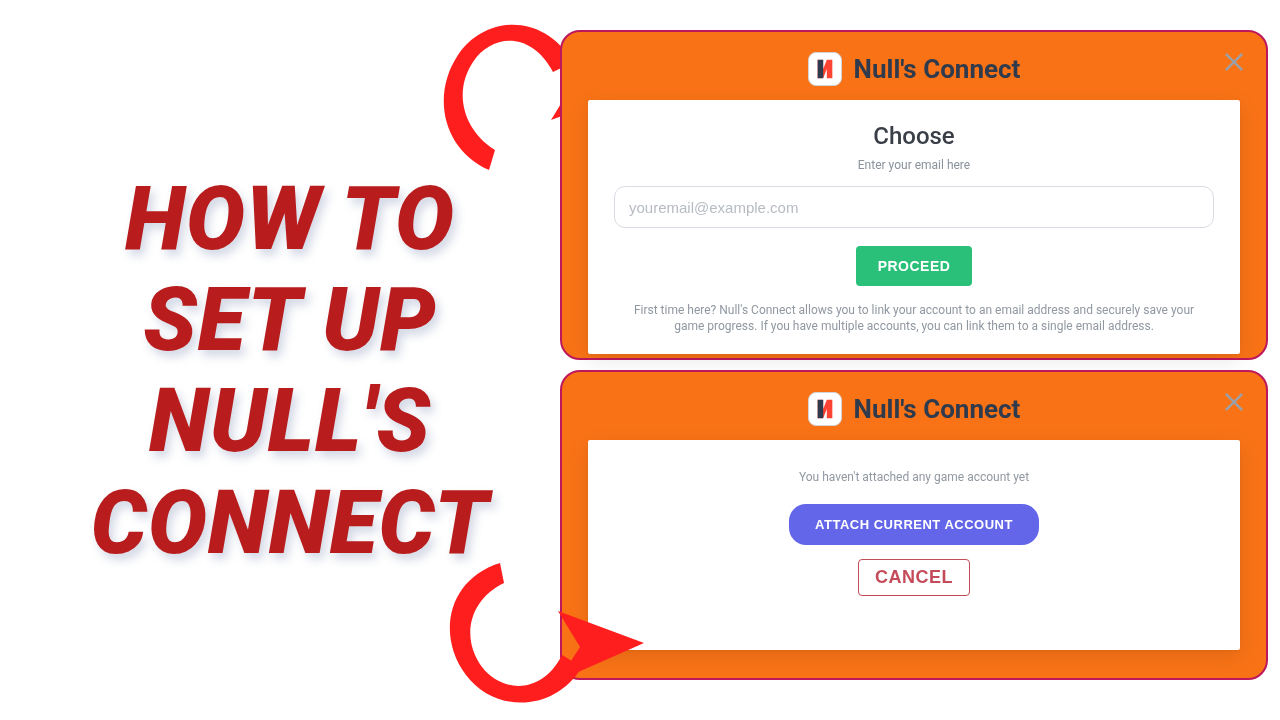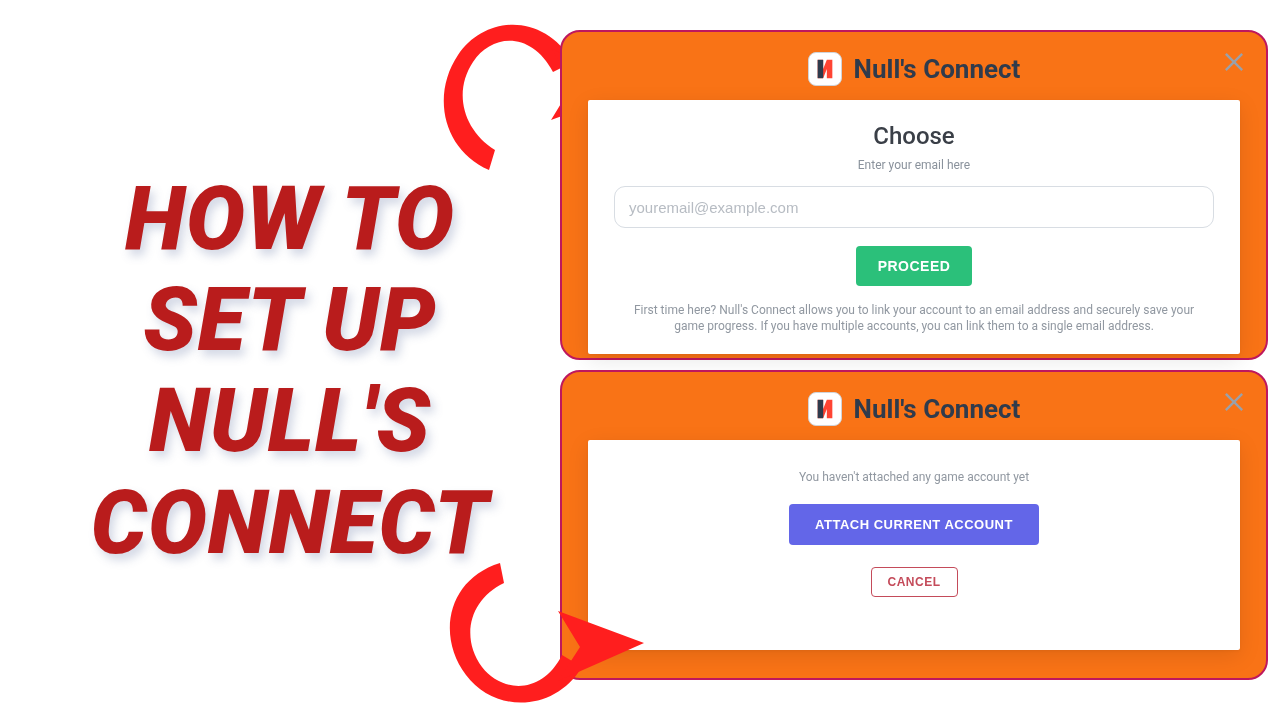--- a/index.html
+++ b/index.html
@@ -113,28 +113,29 @@
     background: #2bc07a;
     color: #fff;
     padding: 12px 22px;
   }
   .btn-attach {
     margin-top: 14px;
     background: #6366e8;
     color: #fff;
     padding: 13px 26px;
     font-size: 13px;
+    border-radius: 17px;
   }
   .btn-cancel {
-    margin-top: 22px;
+    margin-top: 14px;
     background: #fff;
     color: #c44b5a;
     border: 1px solid #c44b5a;
     padding: 7px 16px;
-    font-size: 12px;
+    font-size: 18px;
     border-radius: 4px;
   }
 
   .fine-print {
     margin-top: 16px;
     font-size: 12px;
     line-height: 1.35;
     color: #9198a1;
     text-align: center;
     padding: 0 4px;

